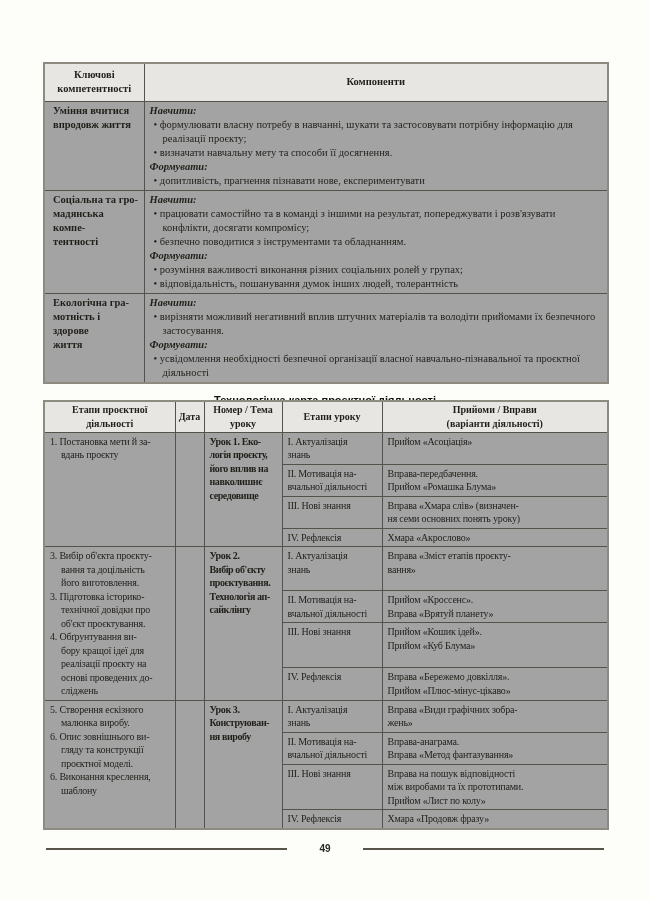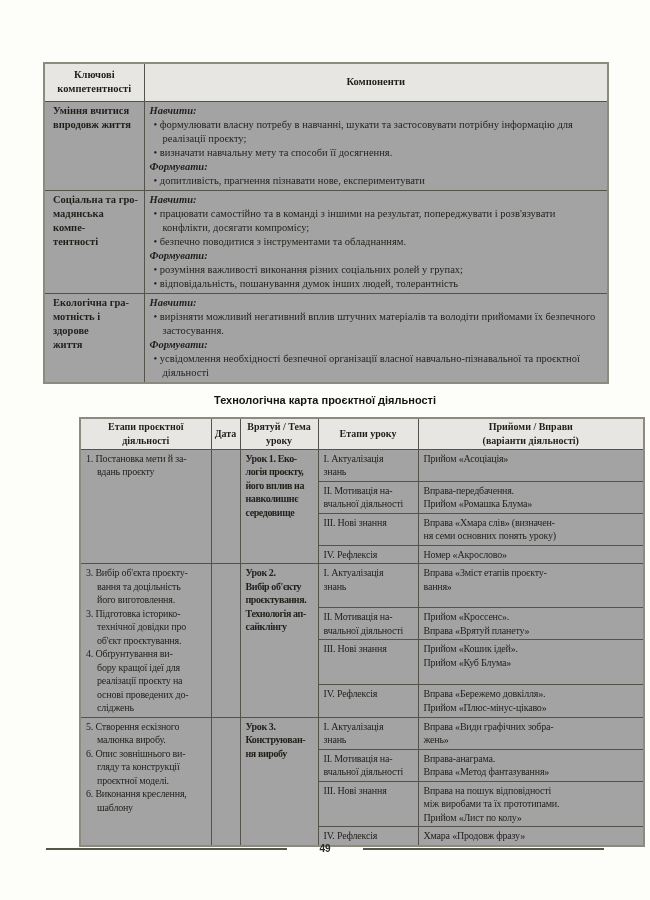--- a/index.html
+++ b/index.html
@@ -10,21 +10,21 @@
   th,td{border:1px solid #55524b;vertical-align:top;padding:2px 5px;overflow:hidden;}
   th{background:#e7e6e2;font-weight:bold;text-align:center;vertical-align:middle;
      white-space:pre-line;padding:1px 3px;}
   
   .ct{top:62px;width:564px;font-size:10.5px;line-height:14px;}
   .comp-name{font-weight:bold;white-space:pre-line;padding-left:8px;}
   .lbl{font-weight:bold;font-style:italic;}
   .li{padding-left:13px;text-indent:-9px;}
   .li::before{content:"\2022  ";}
   
-  .tm{top:417px;width:564px;font-size:10px;line-height:13.5px;letter-spacing:-0.2px;margin-left:36px;}
+  .tm{top:400px;width:564px;font-size:10px;line-height:13.5px;letter-spacing:-0.2px;}
   .tm th{font-size:10px;letter-spacing:0;}
   .pre{white-space:pre-line;}
   .lesson{font-weight:bold;letter-spacing:-0.4px;}
   .stage-item{padding-left:11px;text-indent:-11px;white-space:pre-line;}
   .tm-title{position:absolute;left:43px;top:394px;width:564px;text-align:center;
             font-family:"Liberation Sans",sans-serif;font-weight:bold;font-size:11px;
             color:#151310;}
   .footer{position:absolute;left:46px;top:843px;width:558px;display:flex;
           align-items:center;gap:32px;}
   .rule{flex:1;height:2px;background:#57544a;}
@@ -96,21 +96,21 @@
         <col style="width:29px">
         <col style="width:78px">
       <col style="width:100px">
         <col style="width:226px">
     </colgroup>
     <tbody>
       <tr style="height:31px">
         <th>Етапи проєктної
 діяльності</th>
         <th>Дата</th>
-        <th>Врятуй / Тема
+        <th>Номер / Тема
 уроку</th>
         <th>Етапи уроку</th>
         <th>Прийоми / Вправи
 (варіанти діяльності)</th>
       </tr>
 
       <tr style="height:29px">
         <td rowspan="4">
           <div class="stage-item">1. Постановка мети й за-
 вдань проєкту</div>
@@ -131,21 +131,21 @@
         <td class="pre">Вправа-передбачення.
 Прийом «Ромашка Блума»</td>
       </tr>
       <tr style="height:31px">
         <td class="pre">III. Нові знання</td>
         <td class="pre">Вправа «Хмара слів» (визначен-
 ня семи основних понять уроку)</td>
       </tr>
       <tr style="height:15px">
         <td class="pre">IV. Рефлексія</td>
-        <td class="pre">Номер «Акрослово»</td>
+        <td class="pre">Хмара «Акрослово»</td>
       </tr>
 
       <tr style="height:44px">
         <td rowspan="4">
           <div class="stage-item">3. Вибір об'єкта проєкту-
 вання та доцільність
 його виготовлення.</div>
           <div class="stage-item">3. Підготовка історико-
 технічної довідки про
 об'єкт проєктування.</div>

